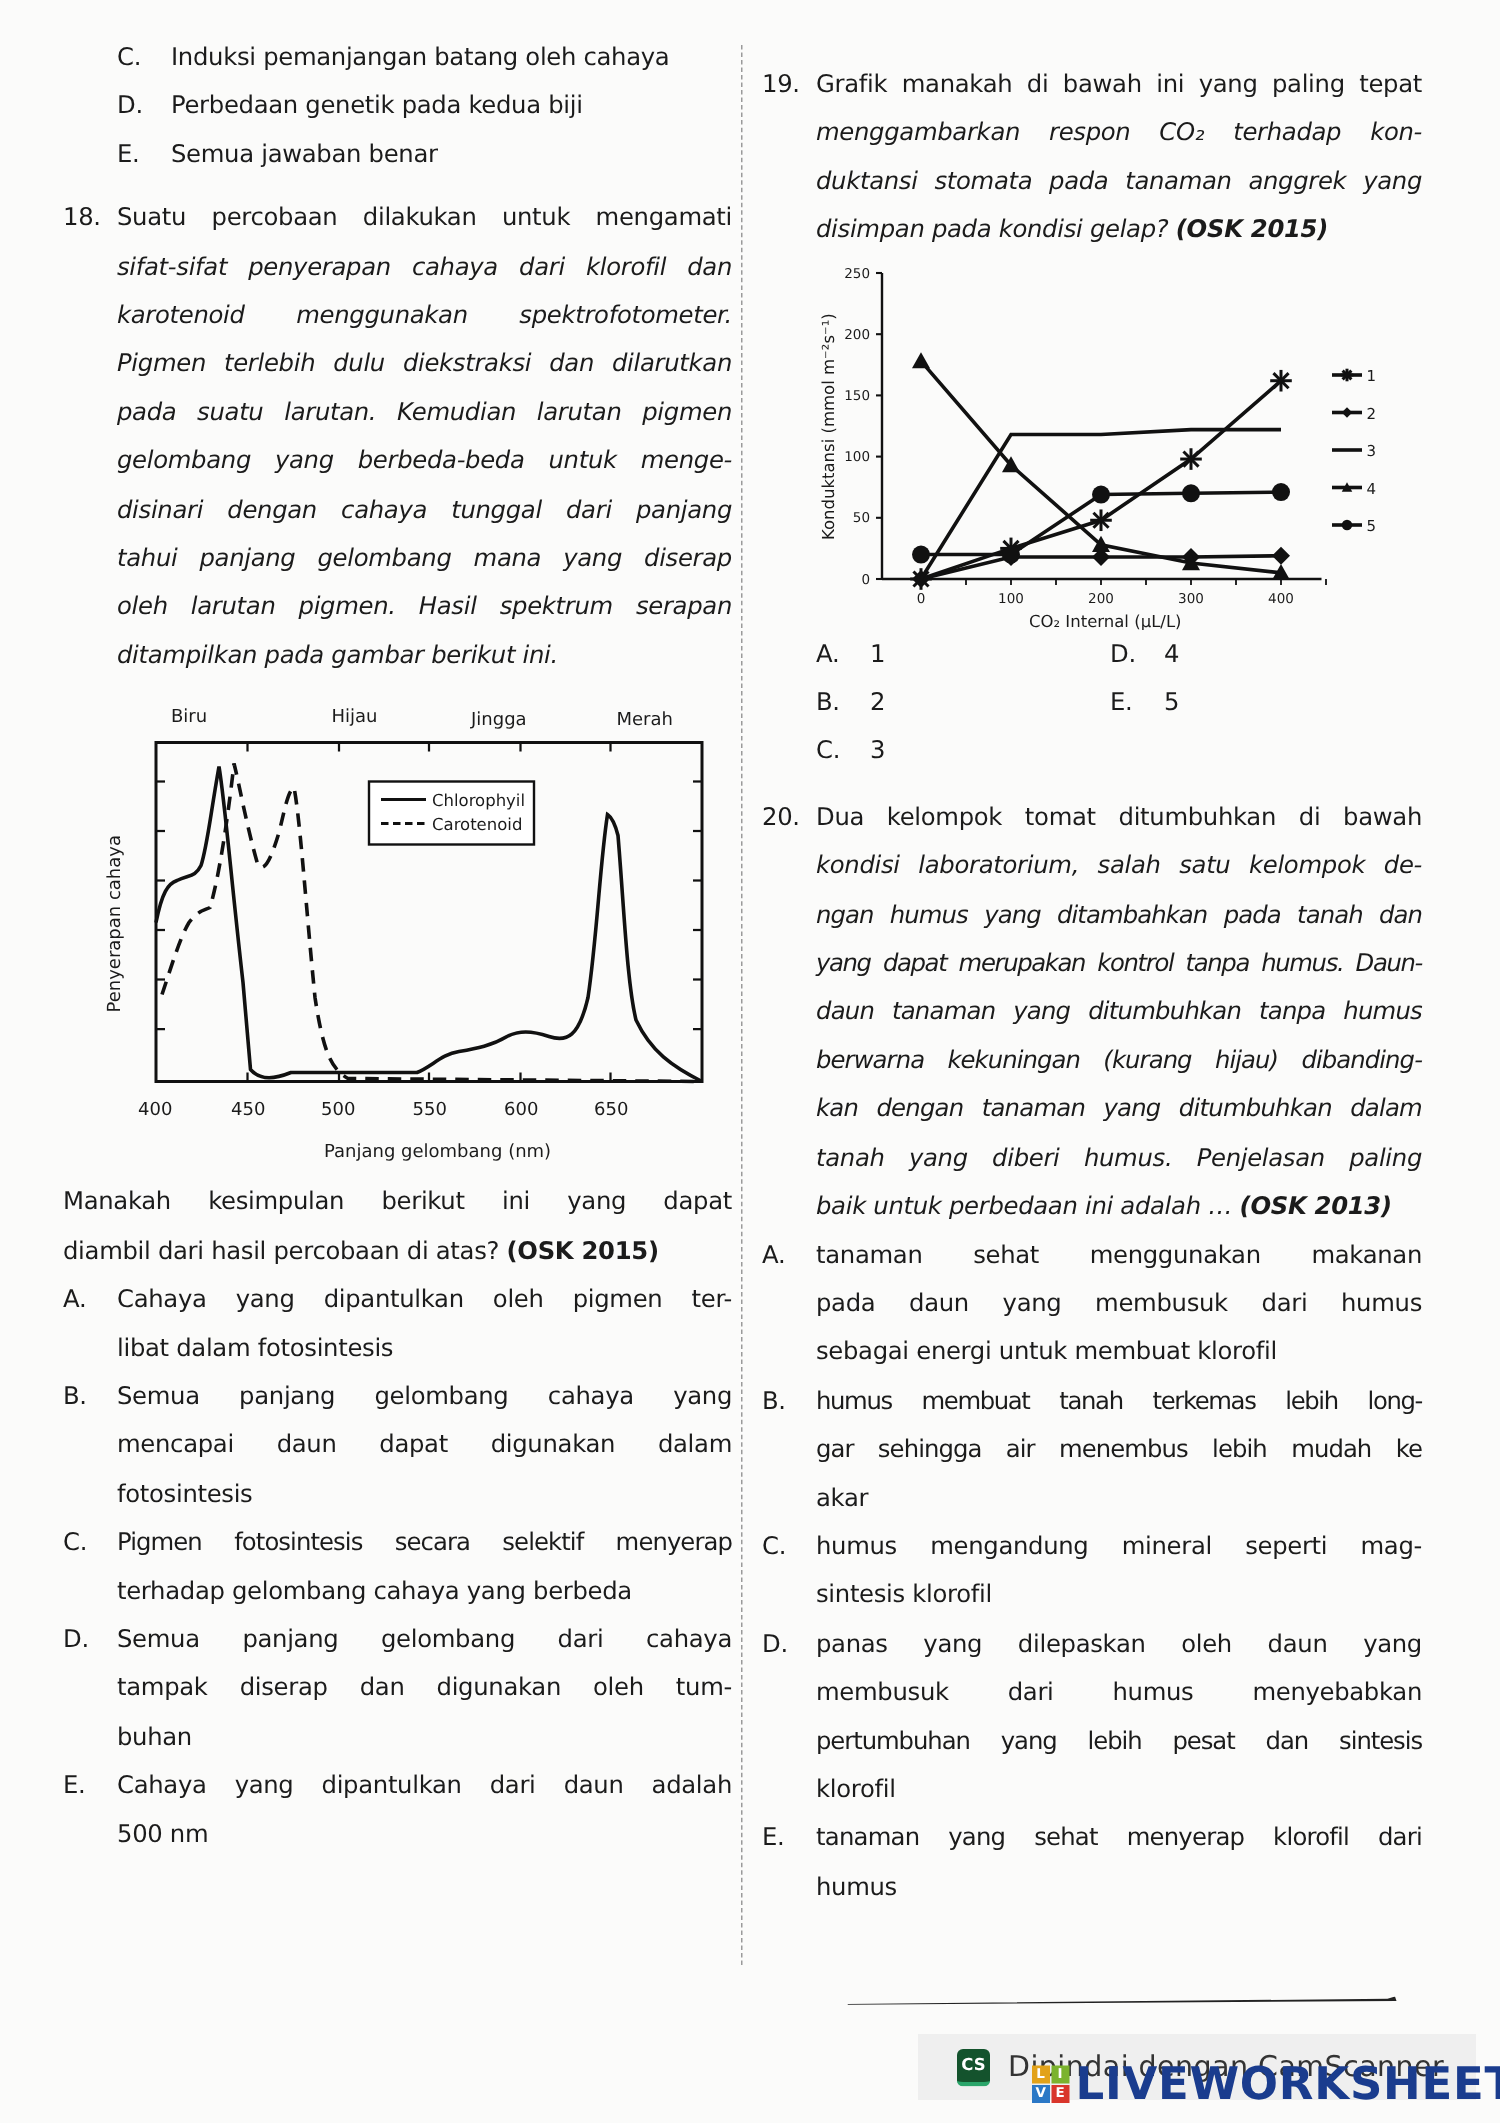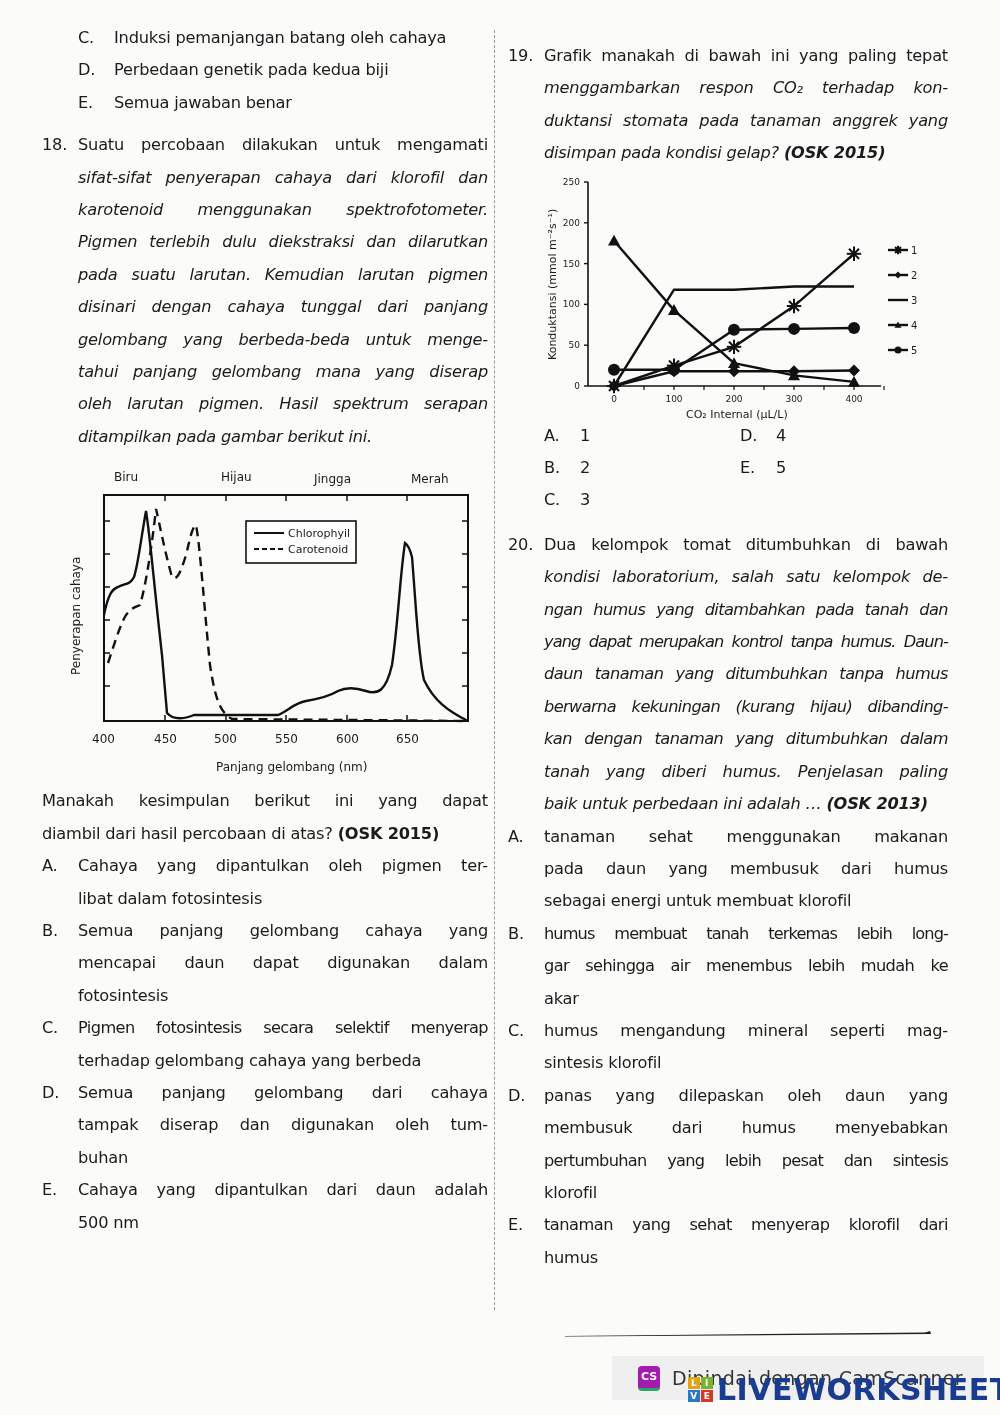--- a/index.html
+++ b/index.html
@@ -27,21 +27,21 @@
     .bold { font-weight: bold; }
     .chart-box { position: relative; }
     svg text { font-family: "DejaVu Sans", sans-serif; fill: #1b1b1b; }
     .answers-grid { display: grid; grid-template-columns: 196px 150px; }
     .footer-line { position: absolute; left: 565px; top: 1331px; width: 370px; height: 6px; }
     .camscanner {
       position: absolute; left: 612px; top: 1356px; width: 372px; height: 44px;
       background: #efefef; display: flex; align-items: center;
     }
     .cs-icon {
-      width: 22px; height: 22px; background: #a21caf; border-radius: 4px; margin-left: 26px;
+      width: 22px; height: 22px; background: #14532d; border-radius: 4px; margin-left: 26px;
       color: #fff; font-size: 11px; font-weight: bold; display: flex; align-items: center; justify-content: center;
       border-bottom: 3px solid #2aa56a;
     }
     .cs-text { margin-left: 12px; font-size: 19px; color: #333; letter-spacing: 0.3px; }
     .lw {
       position: absolute; left: 688px; top: 1372px; display: flex; align-items: center;
       font-size: 30px; font-weight: bold; color: #1a3c8e; letter-spacing: 0.5px;
     }
     .lw-logo { display: grid; grid-template-columns: 12px 12px; grid-template-rows: 12px 12px; gap: 1px; margin-right: 4px; }
     .lw-logo span { font-size: 9px; color: #fff; display: flex; align-items: center; justify-content: center; font-weight: bold; }
@@ -72,22 +72,22 @@
 
     <div style="margin-top:10px;">
       <div class="line" style="display:flex;">
         <span class="qnum">18.</span>
         <span class="justify" style="flex:1">Suatu percobaan dilakukan untuk mengamati</span>
       </div>
       <div class="line indent justify">sifat-sifat penyerapan cahaya dari klorofil dan</div>
       <div class="line indent justify">karotenoid menggunakan spektrofotometer.</div>
       <div class="line indent justify">Pigmen terlebih dulu diekstraksi dan dilarutkan</div>
       <div class="line indent justify">pada suatu larutan. Kemudian larutan pigmen</div>
+      <div class="line indent justify">gelombang yang berbeda-beda untuk menge-</div>
       <div class="line indent justify">disinari dengan cahaya tunggal dari panjang</div>
-      <div class="line indent justify">gelombang yang berbeda-beda untuk menge-</div>
       <div class="line indent justify">tahui panjang gelombang mana yang diserap</div>
       <div class="line indent justify">oleh larutan pigmen. Hasil spektrum serapan</div>
       <div class="line indent">ditampilkan pada gambar berikut ini.</div>
 
       <div class="chart-box" style="margin-top:12px; margin-left:14px; width:420px; height:316px;">
         <svg width="420" height="316" viewBox="0 0 420 316">
 
           <text x="58" y="16" font-size="12" id="t-biru">Biru</text>
           <text x="165" y="16" font-size="12" id="t-hijau">Hijau</text>
           <text x="258" y="18" font-size="12" id="t-jingga">Jingga</text>

